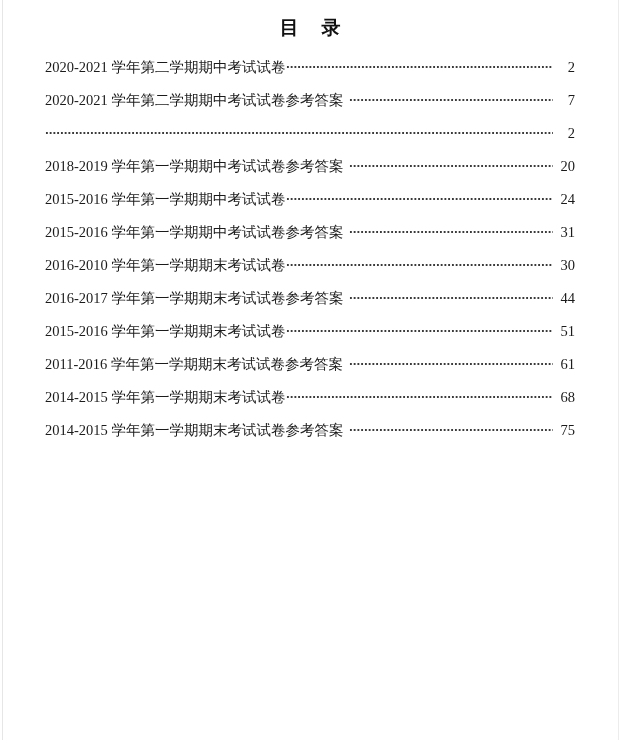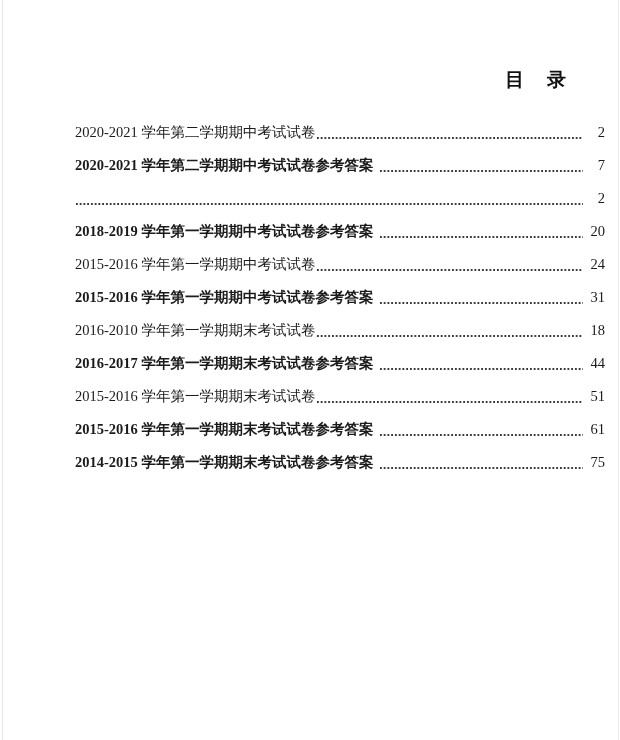--- a/index.html
+++ b/index.html
@@ -37,58 +37,54 @@
     position: absolute;
     left: 0;
     top: 0;
     width: 620px;
     height: 740px;
     box-sizing: border-box;
     padding: 0 45px;
   }
 
   .toc-title {
-    text-align: right;
+    text-align: center;
     font-size: 19px;
     font-weight: bold;
     letter-spacing: 9px;
     color: #111111;
-    margin: 0;
-    padding-top: 68px;
+    margin: 16px;
     padding-left: 9px; 
     line-height: 24px;
   }
 
   .toc-list {
     list-style: none;
     margin: 0;
     padding: 0;
     margin-top: 17px;
   }
 
   .toc-entry {
     display: flex;
-    align-items: flex-end;
     width: 530px;
     height: 33px;
     font-size: 14.5px;
     line-height: 20px;
     color: #1b1b1b;
     white-space: nowrap;
-    margin-left: 30px;
   }
 
   .toc-entry-label {
     flex: 0 0 auto;
     padding-right: 1px;
   }
   
   .toc-entry.gap .toc-entry-label {
     padding-right: 6px;
-    font-weight: bold;
   }
 
   .toc-leader {
     flex: 1 1 auto;
     min-width: 10px;
     overflow: hidden;
     height: 14px;
     position: relative;
   }
   .toc-leader::before {
@@ -148,36 +144,41 @@
         <span class="toc-page">24</span>
       </li>
       <li class="toc-entry gap">
         <span class="toc-entry-label">2015-2016 学年第一学期期中考试试卷参考答案</span>
         <span class="toc-leader"></span>
         <span class="toc-page">31</span>
       </li>
       <li class="toc-entry">
         <span class="toc-entry-label">2016-2010 学年第一学期期末考试试卷</span>
         <span class="toc-leader"></span>
-        <span class="toc-page">18</span>
+        <span class="toc-page">30</span>
       </li>
       <li class="toc-entry gap">
         <span class="toc-entry-label">2016-2017 学年第一学期期末考试试卷参考答案</span>
         <span class="toc-leader"></span>
         <span class="toc-page">44</span>
       </li>
       <li class="toc-entry">
         <span class="toc-entry-label">2015-2016 学年第一学期期末考试试卷</span>
         <span class="toc-leader"></span>
         <span class="toc-page">51</span>
       </li>
       <li class="toc-entry gap">
-        <span class="toc-entry-label">2015-2016 学年第一学期期末考试试卷参考答案</span>
+        <span class="toc-entry-label">2011-2016 学年第一学期期末考试试卷参考答案</span>
         <span class="toc-leader"></span>
         <span class="toc-page">61</span>
+      </li>
+      <li class="toc-entry">
+        <span class="toc-entry-label">2014-2015 学年第一学期期末考试试卷</span>
+        <span class="toc-leader"></span>
+        <span class="toc-page">68</span>
       </li>
       <li class="toc-entry gap">
         <span class="toc-entry-label">2014-2015 学年第一学期期末考试试卷参考答案</span>
         <span class="toc-leader"></span>
         <span class="toc-page">75</span>
       </li>
     </ul>
 
 </div>
 

